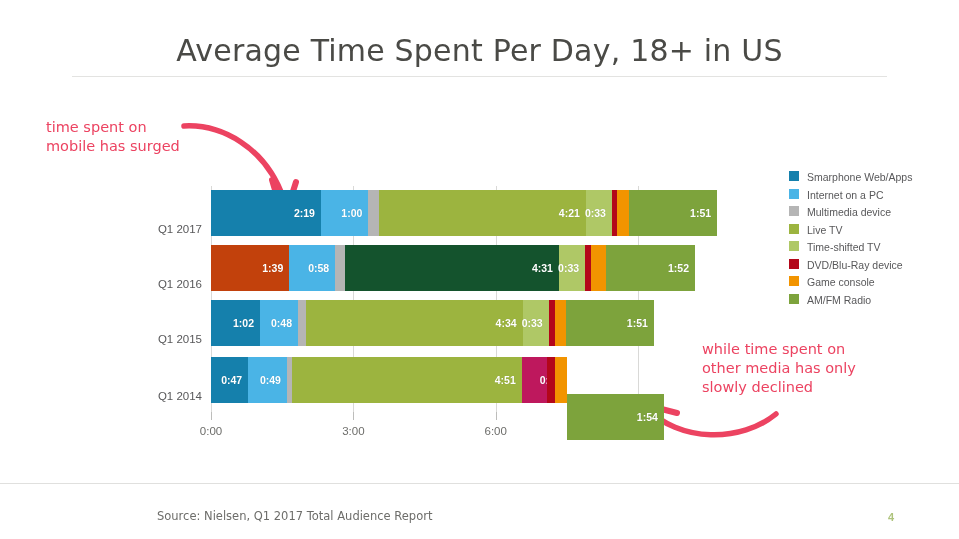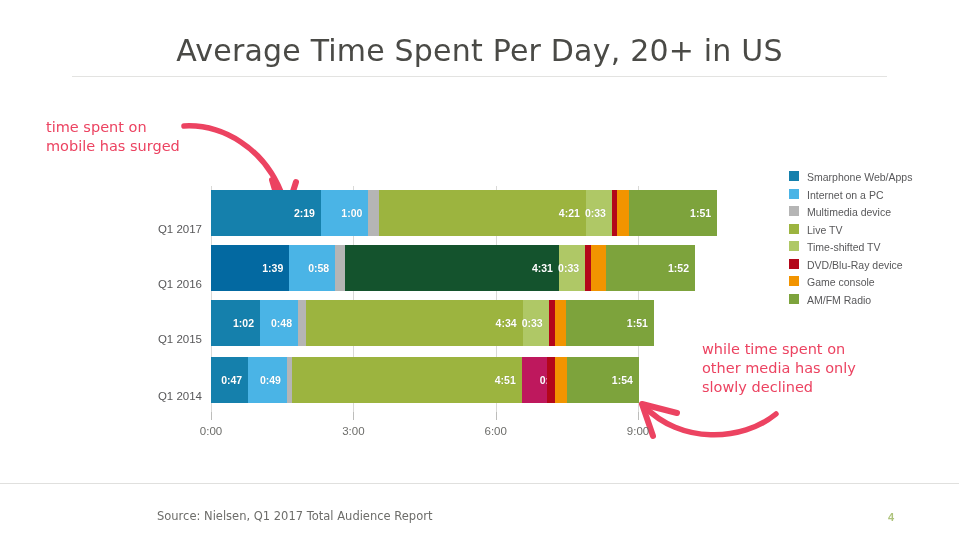--- a/index.html
+++ b/index.html
@@ -102,21 +102,21 @@
   .pagenum {
     position: absolute; left: 888px; top: 511px;
     font-size: 11px; color: #aec37c; font-weight: bold;
   }
 </style>
 </head>
 <body>
 
 <div id="slide">
 
-  <div class="title">Average Time Spent Per Day, 20+ in US</div>
+  <div class="title">Average Time Spent Per Day, 18+ in US</div>
   <div class="title-rule"></div>
 
   <div class="annot annot-left">time spent on
 mobile has surged</div>
   <div class="annot annot-right">while time spent on
 other media has only
 slowly declined</div>
 
   <svg class="arrow-svg" style="left:180px; top:104px;" width="140" height="125" viewBox="0 0 140 125">
     <path d="M4 22 C40 20 86 42 104 96" fill="none" stroke="#ec4361" stroke-width="5.5" stroke-linecap="round"></path>
@@ -157,21 +157,21 @@
           <span>0:33</span>
         </div>
         <div class="seg" style="left: 611.952px; width: 5.53742px; background: rgb(179, 7, 26);"></div>
         <div class="seg" style="left: 617.49px; width: 11.8625px; background: rgb(242, 148, 0);"></div>
         <div class="seg" style="left: 629.352px; width: 87.7825px; background: rgb(125, 163, 60);">
           <span>1:51</span>
         </div>
       </div>
       <div class="cat-label" style="left: 140px; width: 62px; top: 262px;">Q1 2016</div>
       <div class="bar-row" style="left: 0px; top: 245px; width: 959px;">
-        <div class="seg" style="left: 211px; width: 78.2925px; background: #0369a1;">
+        <div class="seg" style="left: 211px; width: 78.2925px; background: #c2410c;">
           <span>1:39</span>
         </div>
         <div class="seg" style="left: 289.293px; width: 45.8699px; background: rgb(74, 180, 230);">
           <span>0:58</span>
         </div>
         <div class="seg" style="left: 335.162px; width: 9.49px; background: rgb(181, 181, 181);"></div>
         <div class="seg" style="left: 344.652px; width: 214.317px; background: #14532d;">
           <span>4:31</span>
         </div>
         <div class="seg" style="left: 558.97px; width: 26.0975px; background: rgb(175, 200, 102);">
@@ -214,21 +214,21 @@
         </div>
         <div class="seg" style="left: 286.92px; width: 4.745px; background: rgb(181, 181, 181);"></div>
         <div class="seg" style="left: 291.665px; width: 230.132px; background: rgb(156, 180, 63);">
           <span>4:51</span>
         </div>
         <div class="seg" style="left: 521.798px; width: 45px; background: #be185d; padding-left: 20px;">
           <span>0:32</span>
         </div>
         <div class="seg" style="left: 547.103px; width: 7.90991px; background: rgb(179, 7, 26);"></div>
         <div class="seg" style="left: 555.013px; width: 11.8625px; background: rgb(242, 148, 0);"></div>
-        <div class="seg" style="left: 566.875px; width: 72px; background: rgb(125, 163, 60);">
+        <div class="seg" style="left: 566.875px; width: 97px; background: rgb(125, 163, 60); margin-top: 37px;">
           <span>1:54</span>
         </div>
       </div>
     </div>
 
   <div class="legend" id="legend">
       <div class="legend-item">
         <div class="legend-swatch" style="background: rgb(21, 128, 172);"></div>
         <div class="legend-text">Smarphone Web/Apps</div>
       </div>

